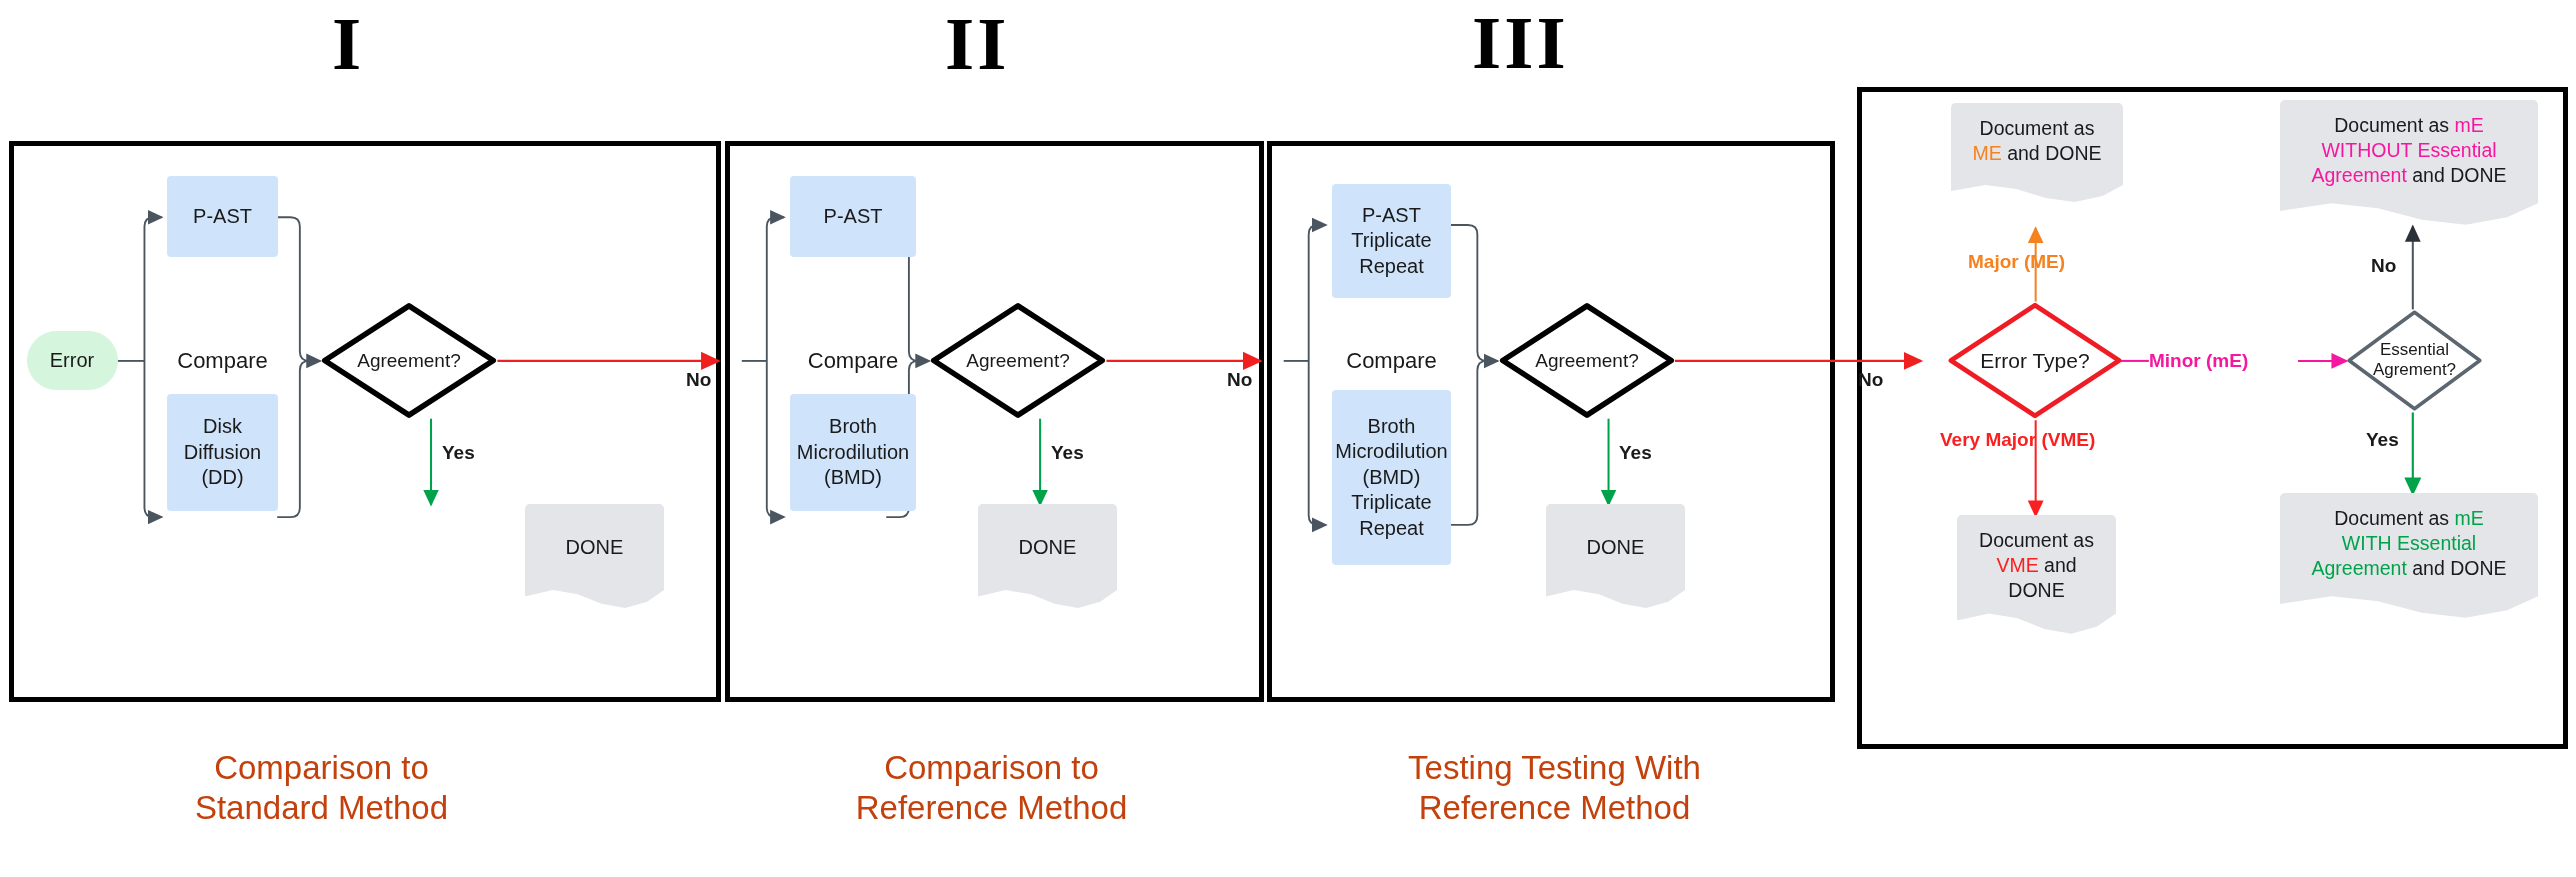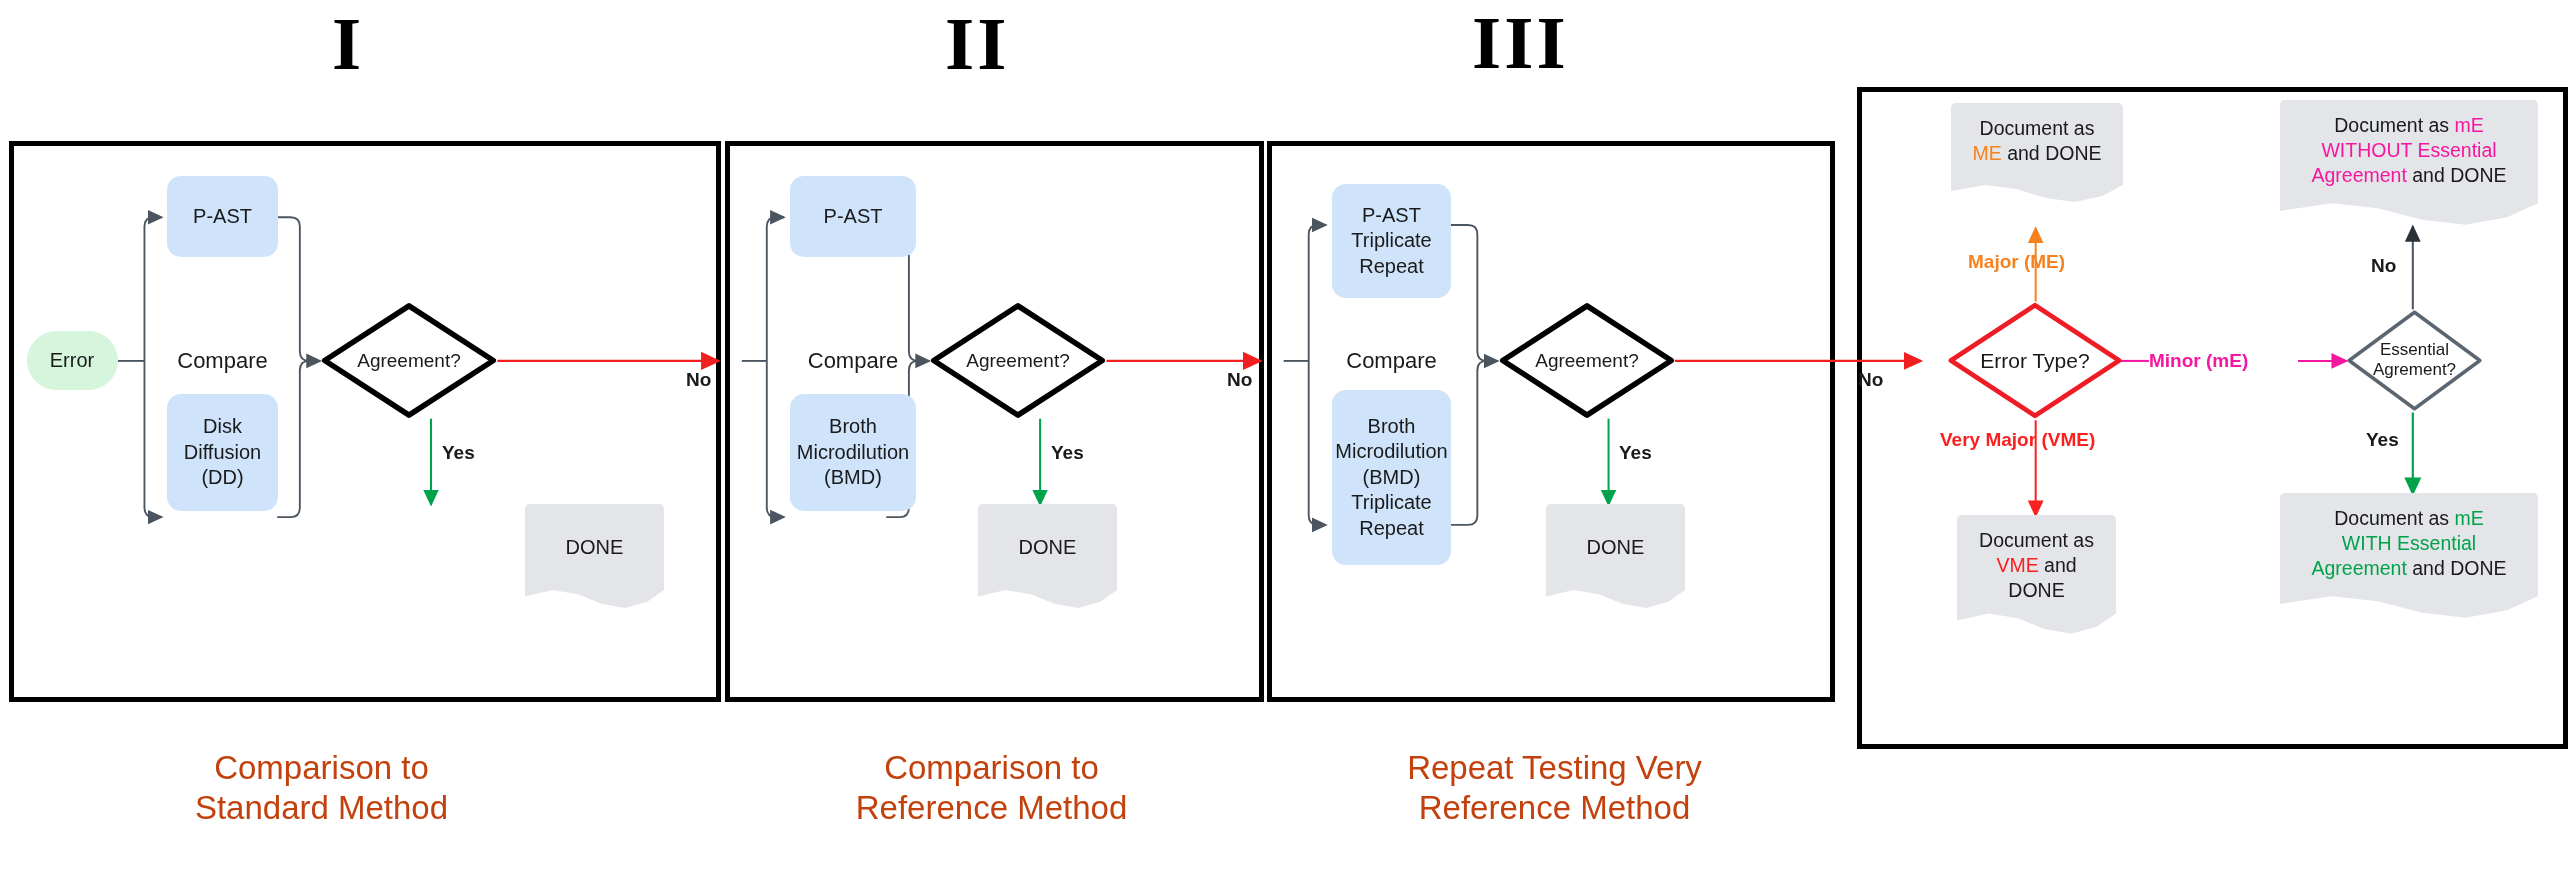--- a/index.html
+++ b/index.html
@@ -60,21 +60,21 @@
     text-align: center;
   }
   .start-node {
     background: #d6f5dd;
     border-radius: 780px;
     font-size: 20px;
     color: #1a1a1a;
   }
   .blue-box {
     background: #cfe4fb;
-    border-radius: 14px;
+    border-radius: 4px;
     font-size: 20px;
     line-height: 1.28;
     color: #1a1a1a;
     white-space: pre-line;
   }
   .compare-label {
     position: absolute;
     font-size: 22px;
     color: #1a1a1a;
     text-align: center;
@@ -344,17 +344,17 @@
       <span>Document as </span><span class="c-green">mE</span><br>
       <span class="c-green">WITH Essential</span><br>
       <span class="c-green">Agreement</span><span> and DONE</span>
     </div>
   </div>
 
   <div class="caption" style="left:87px; top:748px; width:469px;">Comparison to
 Standard Method</div>
   <div class="caption" style="left:734px; top:748px; width:515px;">Comparison to
 Reference Method</div>
-  <div class="caption" style="left:1281px; top:748px; width:547px;">Repeat Testing Very
+  <div class="caption" style="left:1281px; top:748px; width:547px;">Testing Testing With
 Reference Method</div>
 
 </div>
 
 
 </body></html>

